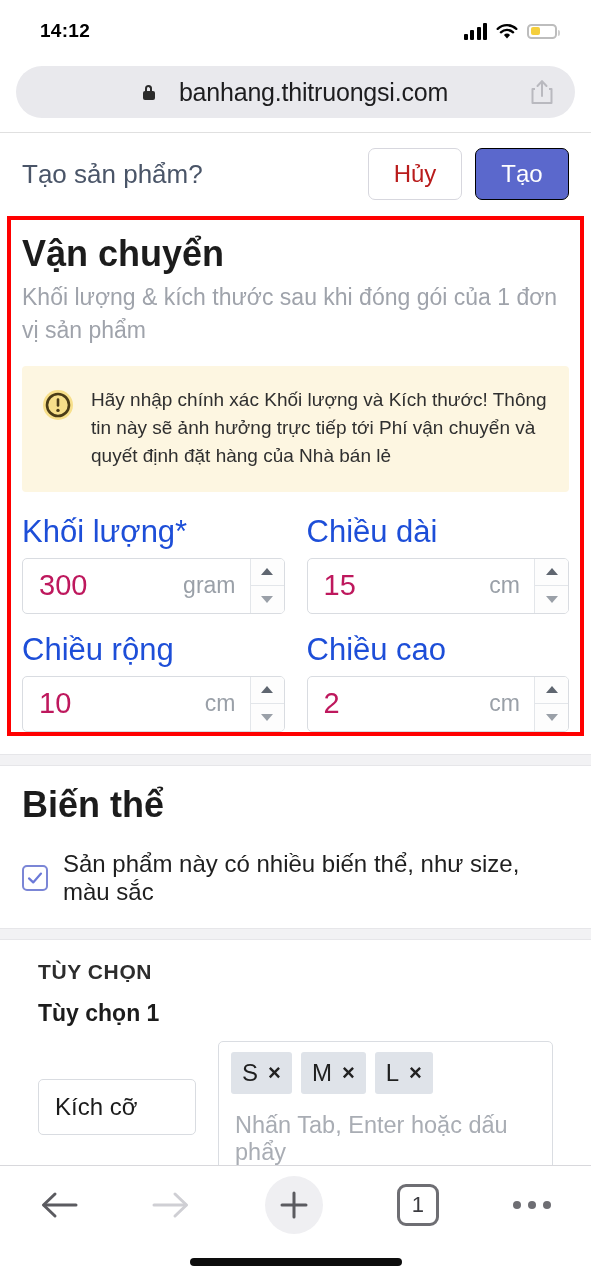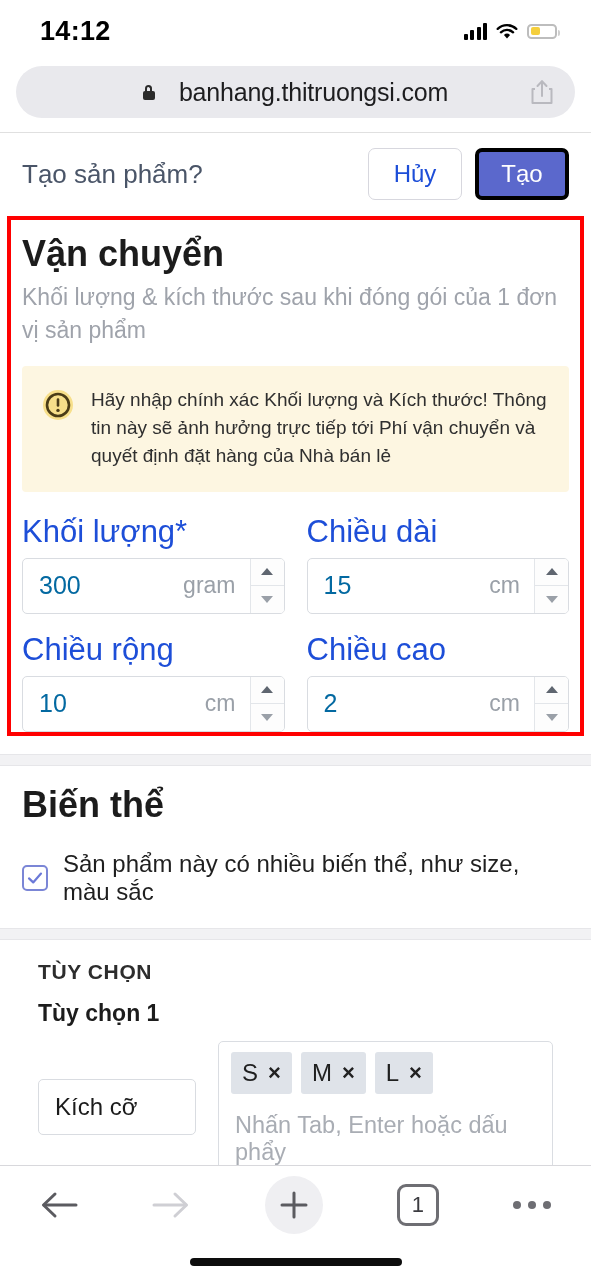--- a/index.html
+++ b/index.html
@@ -9,21 +9,21 @@
     background: #ffffff;
     overflow: hidden;
   }
   .phone { position: relative; width: 591px; height: 1280px; background: #ffffff; }
 
   
   .statusbar {
     height: 62px; display: flex; align-items: center;
     justify-content: space-between; padding: 0 34px 0 40px;
   }
-  .clock { font-size: 27px; font-weight: 600; color: #000; letter-spacing: .3px; }
+  .clock { font-size: 19px; font-weight: 600; color: #000; letter-spacing: .3px; }
   .status-right { display: flex; align-items: center; gap: 9px; }
   .bars { display: flex; align-items: flex-end; gap: 2.5px; height: 17px; }
   .bars i { width: 4px; background: #000; border-radius: 1px; display: block; }
   .bars i:nth-child(1){ height: 6px; }
   .bars i:nth-child(2){ height: 9.5px; }
   .bars i:nth-child(3){ height: 13px; }
   .bars i:nth-child(4){ height: 17px; }
   .wifi { width: 22px; height: 17px; position: relative; }
   .wifi svg { display: block; }
   .battery {
@@ -63,22 +63,22 @@
     display: flex; align-items: center; justify-content: space-between;
     padding: 0 22px; background: #fff;
   }
   .page-title { font-size: 26px; color: #4a5568; }
   .hdr-btns { display: flex; gap: 13px; }
   .btn {
     height: 52px; min-width: 94px; border-radius: 7px;
     font-size: 24px; display: flex; align-items: center; justify-content: center;
     padding: 0 20px; cursor: pointer;
   }
-  .btn-cancel { background: #fff; border: 1px solid #d7d7de; color: #1d4ed8; }
-  .btn-primary { background: #5b68cc; border: 4px solid #000000; color: #fff; }
+  .btn-cancel { background: #fff; border: 1px solid #d7d7de; color: #b91c1c; }
+  .btn-primary { background: #5b68cc; border: 1px solid #000000; color: #fff; }
 
   
   .content { background: #fff; }
   .section { padding: 18px 22px 22px; background: #fff; }
   .sec-title { font-size: 36px; font-weight: 700; color: #1c1c1c; }
   .sec-sub {
     font-size: 23px; color: #9fa3ab; line-height: 1.42; margin-top: 6px;
   }
 
   .notice {
@@ -94,21 +94,21 @@
   }
   .field-label { font-size: 31px; color: #1d4ed8; margin-bottom: 8px; }
   .num-input {
     display: flex; height: 56px; border: 1px solid #d9dce1;
     border-radius: 5px; background: #fff; overflow: hidden;
   }
   .num-main {
     flex: 1; display: flex; align-items: center; justify-content: space-between;
     padding: 0 14px 0 16px;
   }
-  .num-val { font-size: 25px; color: #0369a1; }
+  .num-val { font-size: 29px; color: #be185d; }
   .num-unit { font-size: 23px; color: #9aa0a8; }
   .spinner {
     width: 34px; border-left: 1px solid #e3e6ea;
     display: flex; flex-direction: column;
   }
   .sp {
     flex: 1; display: flex; align-items: center; justify-content: center;
     background: #fdfdfd; cursor: pointer;
   }
   .sp + .sp { border-top: 1px solid #e3e6ea; }

